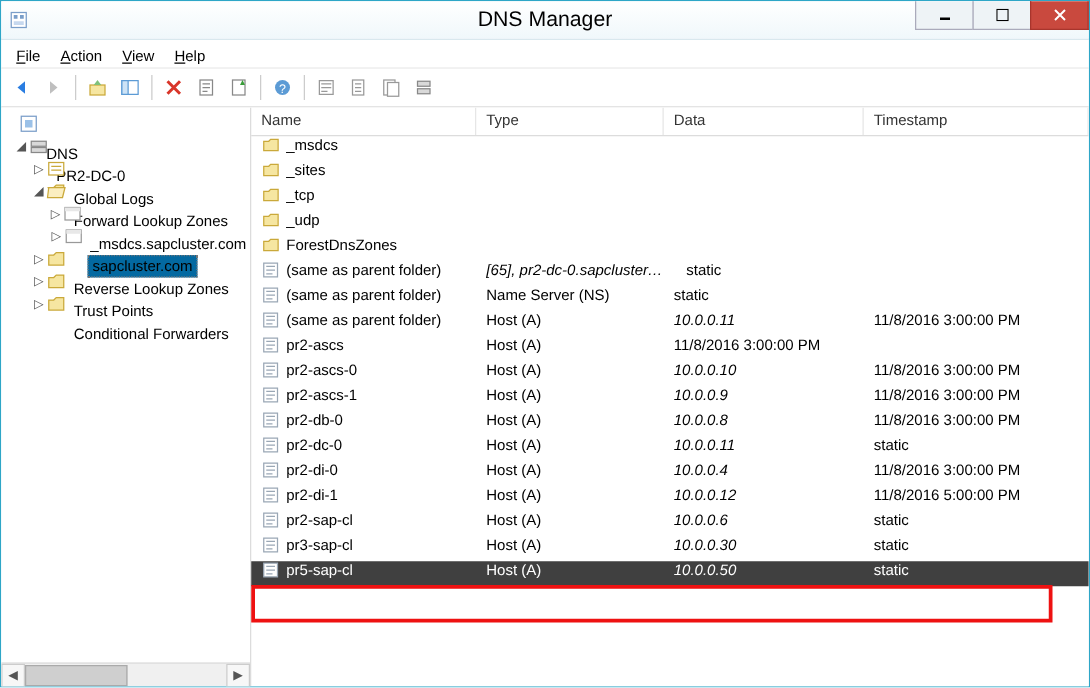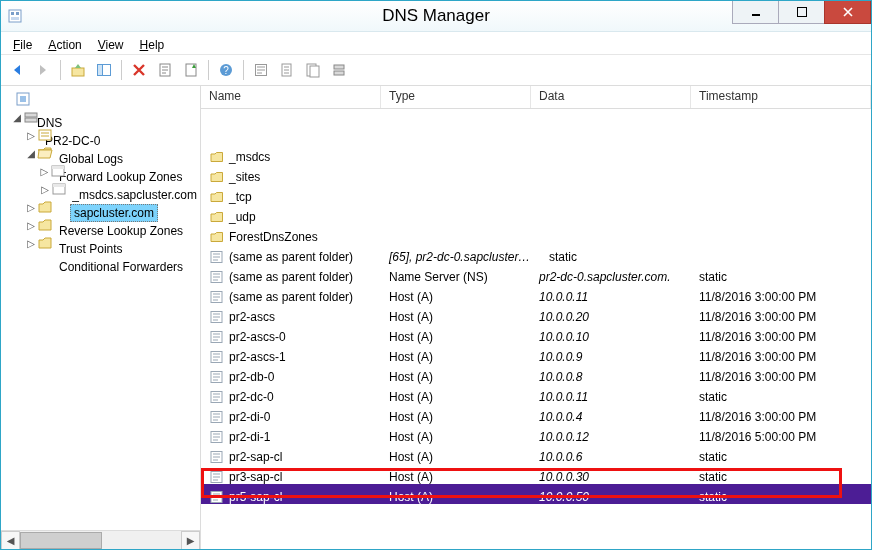--- a/index.html
+++ b/index.html
@@ -17,32 +17,32 @@
 .tool-btn { width:22px; height:22px; display:flex; align-items:center; justify-content:center; border:1px solid transparent; }
 .tool-sep { width:1px; height:20px; background:#ccc; margin:0 3px; }
 .body { flex:1; display:flex; background:#fff; overflow:hidden; }
 .tree-pane { width:200px; border-right:1px solid #dcdcdc; display:flex; flex-direction:column; box-sizing:border-box; }
 .tree { flex:1; padding:4px 0 0 2px; overflow:hidden; }
 .tree-row { display:flex; align-items:center; height:18px; white-space:nowrap; }
 .tree-indent { display:inline-block; }
 .tree-exp { width:12px; display:inline-flex; align-items:center; justify-content:center; color:#555; font-size:10px; }
 .tree-icon { width:16px; height:16px; margin-right:3px; display:inline-flex; align-items:center; justify-content:center; }
 .tree-label { padding:1px 3px;margin-top:47px; }
-.tree-label.selected { border:1px dotted #777; background:#7dd3fc; }
+.tree-label.selected { border:1px dotted #777; background:#0369a1; }
 .tree-hscroll { height:18px; border-top:1px solid #dcdcdc; display:flex; align-items:center; background:#f0f0f0; }
 .hscroll-btn { width:17px; height:17px; background:#f7f7f7; border:1px solid #ccc; display:flex; align-items:center; justify-content:center; font-size:10px; color:#555; }
 .hscroll-track { flex:1; height:17px; position:relative; }
 .hscroll-thumb { position:absolute; left:0; top:0; height:15px; width:80px; background:#cfcfcf; border:1px solid #aaa; }
-.list-pane { flex:1; display:flex; flex-direction:column; position:relative;gap:35px; }
+.list-pane { flex:1; display:flex; flex-direction:column; position:relative; }
 .list-header { height:22px; border-bottom:1px solid #dcdcdc; display:flex; }
 .list-header .col { padding:3px 8px; border-right:1px solid #e6e6e6; box-sizing:border-box; color:#333; }
 .col-name { width:180px; } .col-type { width:150px; } .col-data { width:160px; } .col-ts { flex:1; }
 .list-rows { flex:1; position:relative; }
-.row { height:20px; display:flex; align-items:flex-end; }
-.row.selected { background:#4c1d95; color:#fff; }
+.row { height:20px; display:flex; align-items:flex-start; }
+.row.selected { background:#404040; color:#fff; }
 .row .cell { box-sizing:border-box; padding:0 8px; white-space:nowrap; overflow:hidden; text-overflow:ellipsis; }
 .row .c-name { width:180px; display:flex; align-items:center; gap:4px; }
 .row .c-type { width:150px; } .row .c-data { width:160px;font-style:italic; } .row .c-ts { flex:1; }
 .record-icon { width:16px; height:14px; flex:0 0 16px; }
 .highlight-box { position:absolute; border:3px solid #e11; pointer-events:none; }
 svg { display:block; }
 </style>
 </head>
 <body>
 
@@ -358,21 +358,20 @@
             <div class="cell c-name">
               <span class="record-icon">
                 <svg width="16" height="14">
                   <rect x="2" y="1.5" width="11" height="11" fill="#fff" stroke="#9aa7b5"></rect>
                   <path d="M4 4 h7 M4 7 h7 M4 10 h5" stroke="#9aa7b5"></path>
                 </svg>
               </span>
               <span>(same as parent folder)</span>
             </div>
             <div class="cell c-type">Name Server (NS)</div>
-            <div class="cell c-data">pr2-dc-0.sapcluster.com.</div>
             <div class="cell c-ts">static</div>
           </div>
           <div class="row">
             <div class="cell c-name">
               <span class="record-icon">
                 <svg width="16" height="14">
                   <rect x="2" y="1.5" width="11" height="11" fill="#fff" stroke="#9aa7b5"></rect>
                   <path d="M4 4 h7 M4 7 h7 M4 10 h5" stroke="#9aa7b5"></path>
                 </svg>
               </span>
@@ -386,21 +385,20 @@
             <div class="cell c-name">
               <span class="record-icon">
                 <svg width="16" height="14">
                   <rect x="2" y="1.5" width="11" height="11" fill="#fff" stroke="#9aa7b5"></rect>
                   <path d="M4 4 h7 M4 7 h7 M4 10 h5" stroke="#9aa7b5"></path>
                 </svg>
               </span>
               <span>pr2-ascs</span>
             </div>
             <div class="cell c-type">Host (A)</div>
-            <div class="cell c-data">10.0.0.20</div>
             <div class="cell c-ts">11/8/2016 3:00:00 PM</div>
           </div>
           <div class="row">
             <div class="cell c-name">
               <span class="record-icon">
                 <svg width="16" height="14">
                   <rect x="2" y="1.5" width="11" height="11" fill="#fff" stroke="#9aa7b5"></rect>
                   <path d="M4 4 h7 M4 7 h7 M4 10 h5" stroke="#9aa7b5"></path>
                 </svg>
               </span>

